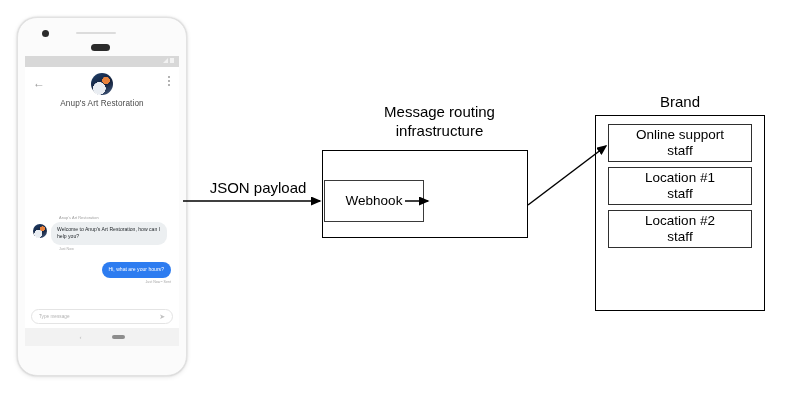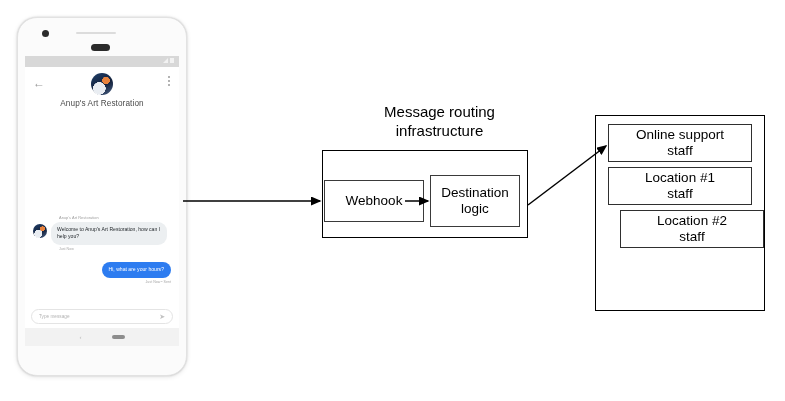--- a/index.html
+++ b/index.html
@@ -358,41 +358,41 @@
       </div>
 
       <div class="nav-bar">
         <div class="nav-back">‹</div>
         <div class="nav-home"></div>
       </div>
 
     </div>
   </div>
 
+  <div class="diagram-label" style="left:198px; top:178px; width:120px;">JSON payload</div>
 
   <div class="diagram-label" style="left:352px; top:102px; width:175px;">Message routing
 infrastructure</div>
 
+  <div class="diagram-label" style="left:640px; top:92px; width:80px;">Brand</div>
 
   <div class="box" style="left:322px; top:150px; width:206px; height:88px;"></div>
 
   <div class="box box-inner" style="left:324px; top:180px; width:100px; height:42px;">Webhook</div>
 
-  <div class="box box-inner" style="left:430px; top:175px; width:90px; height:52px; white-space:pre-line;">Destination
-logic</div>
 
   <div class="box" style="left:595px; top:115px; width:170px; height:196px;"></div>
 
   <div class="box box-plain" style="left:608px; top:124px; width:144px; height:38px; white-space:pre-line;">Online support
 staff</div>
 
   <div class="box box-plain" style="left:608px; top:167px; width:144px; height:38px; white-space:pre-line;text-align:center;">Location #1
 staff</div>
 
-  <div class="box box-plain" style="left:608px; top:210px; width:144px; height:38px; white-space:pre-line;margin-left:12px;">Location #2
+  <div class="box box-plain" style="left:608px; top:210px; width:144px; height:38px; white-space:pre-line;">Location #2
 staff</div>
 
 
   <svg class="overlay" viewBox="0 0 785 401">
     <defs>
       <marker id="arrowhead" markerWidth="7" markerHeight="7" refX="6" refY="3" orient="auto" markerUnits="strokeWidth">
         <path d="M0,0 L7,3 L0,6 z" fill="#000000"></path>
       </marker>
     </defs>
 

